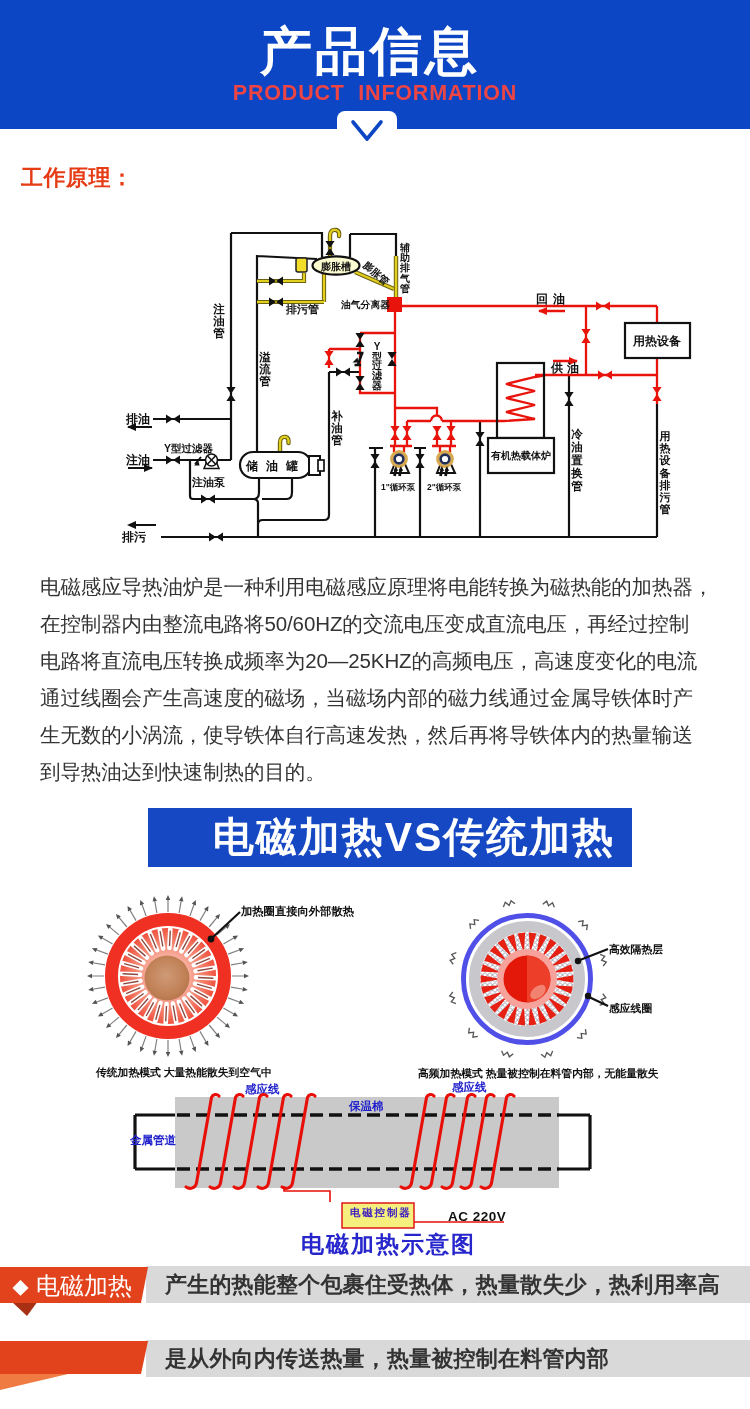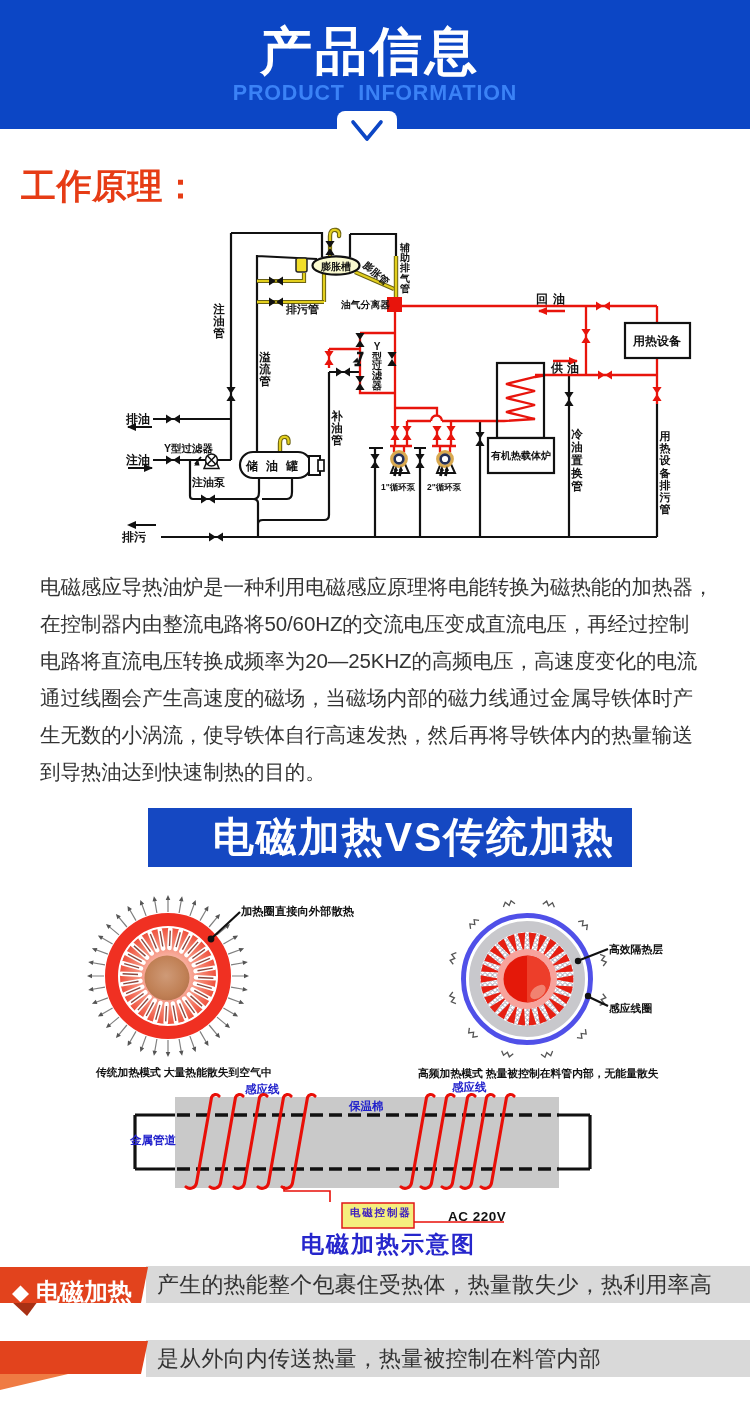--- a/index.html
+++ b/index.html
@@ -3,31 +3,31 @@
 <meta charset="utf-8">
 <title>产品信息</title>
 <style>
   html,body{margin:0;padding:0;}
   body{width:750px;background:#fff;font-family:"Liberation Sans",sans-serif;}
   .page{position:relative;width:750px;height:1409px;overflow:hidden;background:#fff;}
   .abs{position:absolute;}
   
   .hdr{left:0;top:0;width:750px;height:129px;background:#0c46c5;}
   .hdr-t{left:0;top:17px;width:750px;text-align:center;color:#fff;font-size:52px;font-weight:bold;letter-spacing:3px;padding-right:10px;box-sizing:border-box;}
-  .hdr-s{left:0;top:81px;width:750px;text-align:center;color:#3b82f6;font-size:21.5px;letter-spacing:0.8px;font-weight:bold;}
+  .hdr-s{left:0;top:81px;width:750px;text-align:center;color:#ef4444;font-size:21.5px;letter-spacing:0.8px;font-weight:bold;}
   .tab{left:337px;top:111px;width:60px;height:38px;background:#fff;border-radius:8px 8px 0 0;}
-  .gzyl{left:21px;top:163px;color:#e63c15;font-size:35px;font-weight:bold;letter-spacing:0.5px;}
+  .gzyl{left:21px;top:163px;color:#e63c15;font-size:22px;font-weight:bold;letter-spacing:0.5px;}
   
   .para{left:40px;top:568px;width:716px;color:#333;font-size:20.5px;line-height:37px;letter-spacing:-0.1px;white-space:nowrap;}
   
   .banner{left:148px;top:808px;width:436px;height:59px;background:#1548c2;color:#fff;text-align:center;font-size:41px;font-weight:bold;line-height:58px;letter-spacing:2px;padding-left:48px;}
   
   .rowbar{left:146px;width:604px;height:37px;background:#d9d9d9;color:#333;font-size:22px;line-height:37px;}
-  .rowbar span{margin-left:11px;letter-spacing:0.2px;}
-  .rowlab{left:0;width:146px;height:34px;color:#fff;font-size:24px;font-weight:bold;line-height:47px;}
+  .rowbar span{margin-left:19px;letter-spacing:0.2px;font-weight:bold;}
+  .rowlab{left:0;width:146px;height:34px;color:#fff;font-size:24px;font-weight:normal;line-height:36px;}
   .rowlab .d{font-size:17px;margin:0 7px 0 12px;}
 </style>
 </head>
 <body>
 <div class="page">
   <div class="abs hdr"></div>
   <div class="abs hdr-t">产品信息</div>
   <div class="abs hdr-s">PRODUCT&nbsp; INFORMATION</div>
   <div class="abs tab"></div>
   <svg class="abs" style="left:350px;top:119px" width="34" height="25" viewBox="0 0 34 25">

